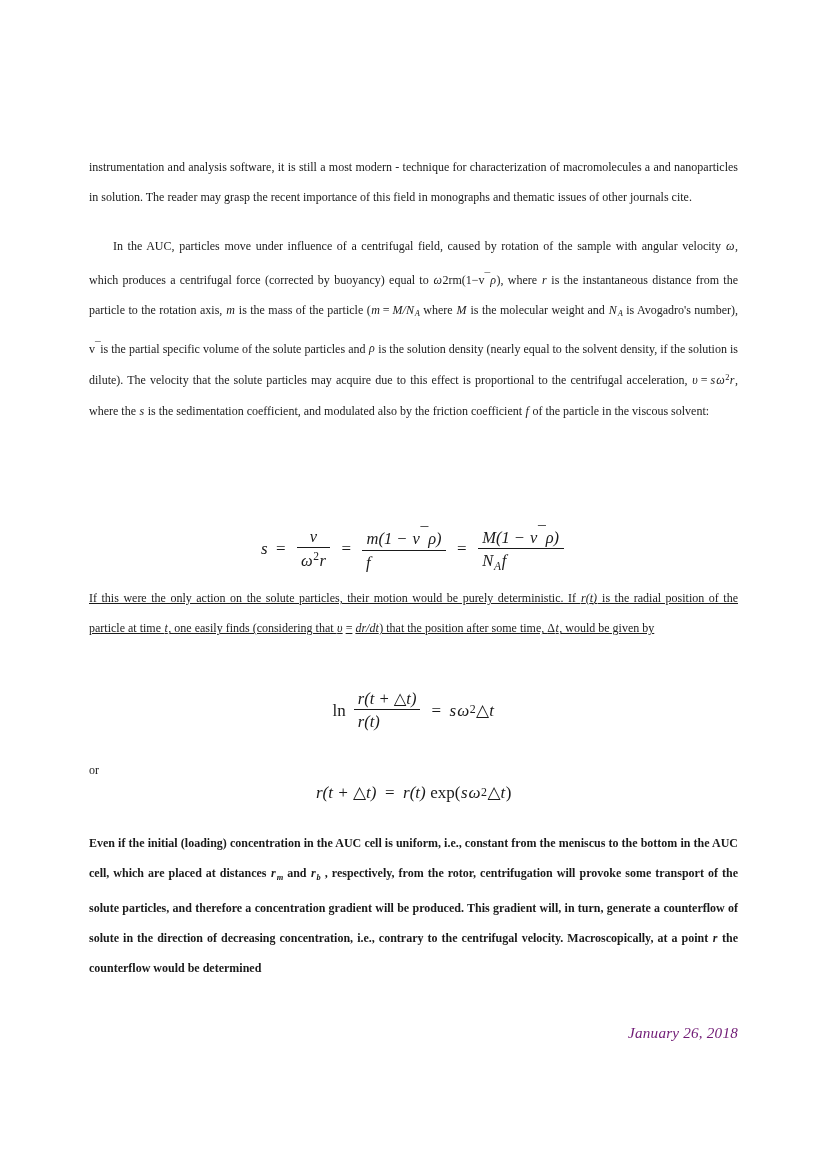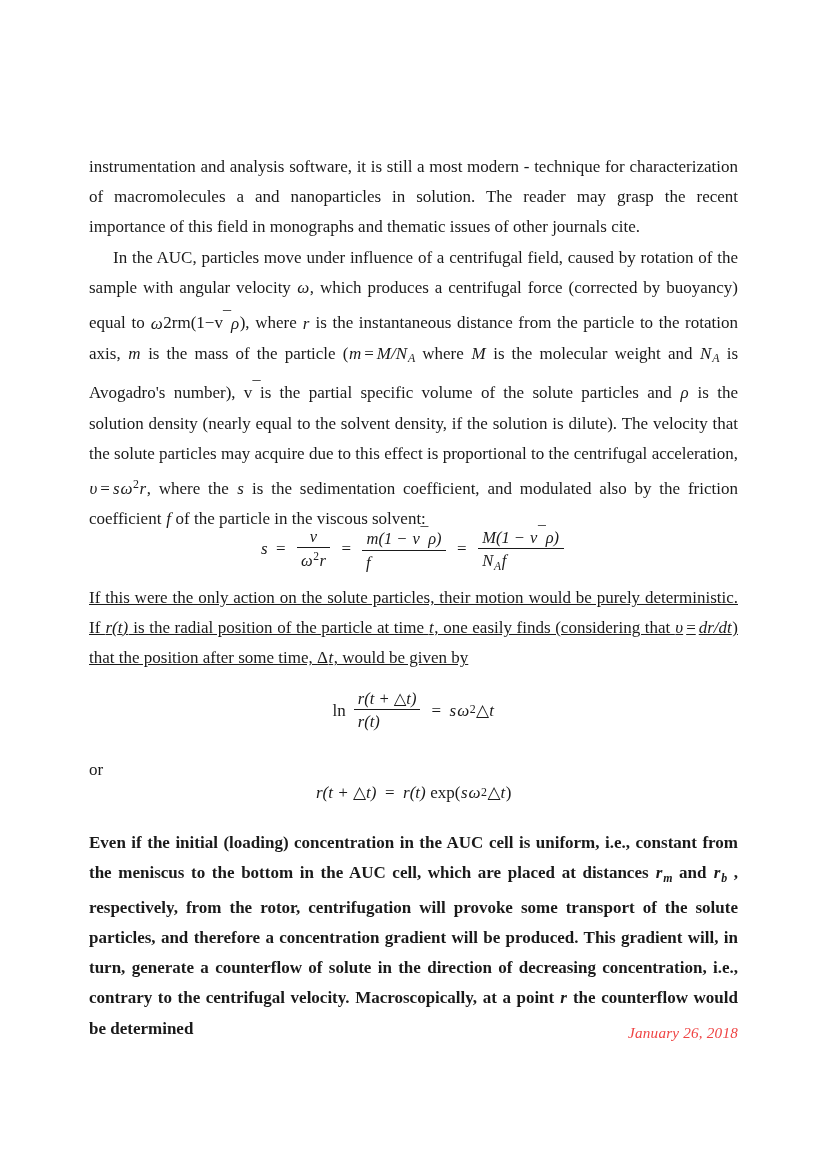--- a/index.html
+++ b/index.html
@@ -23,21 +23,21 @@
     position: absolute;
     left: 89px;
     top: 152px;
     width: 649px;
   }
   p.para {
     margin: 0;
     padding: 0;
     text-align: justify;
     text-justify: inter-word;
-    font-size: 17px;
+    font-size: 12px;
     line-height: 30.2px;
     hyphens: manual;
     -webkit-hyphens: manual;
   }
   p.para.indent {
     text-indent: 24px;
   }
   p.para.noindent {
     text-indent: 0;
   }
@@ -114,29 +114,29 @@
     padding: 0 8px;
     font-style: normal;
   }
   .footer-date {
     position: absolute;
     right: 89px;
     top: 1024px;
     font-family: "Liberation Serif", "DejaVu Serif", serif;
     font-style: italic;
     font-size: 15.2px;
-    color: #ef4444;
+    color: #701a75;
     letter-spacing: 0.2px;
     text-align: center;
   }
   .eq1 { position: absolute; left: 0; top: 372px; width: 649px; }
   .eq2 { position: absolute; left: 0; top: 537px; width: 649px; }
   .eq3 { position: absolute; left: 0; top: 632px; width: 649px; }
   .blk-p1 { position: absolute; left: 0; top: 0; width: 649px; }
-  .blk-p2 { position: absolute; left: 0; top: 91px; width: 649px; }
+  .blk-p2 { position: absolute; left: 0; top: 79px; width: 649px; }
   .blk-p3 { position: absolute; left: 0; top: 431px; width: 649px; text-decoration: underline; }
   .blk-or { position: absolute; left: 0; top: 587px; width: 649px; margin-top: 16px; }
   .blk-p4 { position: absolute; left: 0; top: 676px; width: 649px; font-weight: bold; }
 </style>
 </head>
 <body>
 
 <div class="page">
 
   <div class="textblock">

